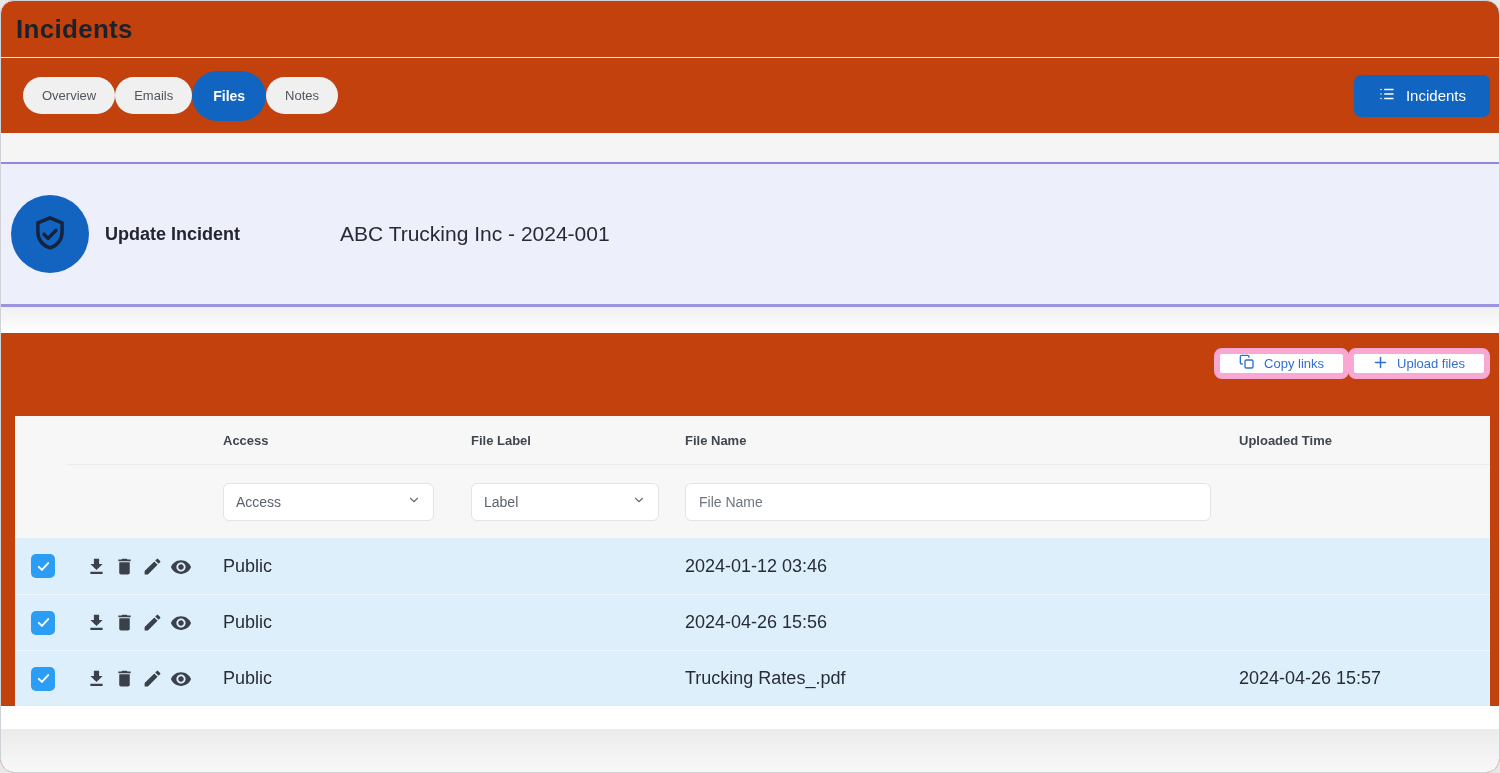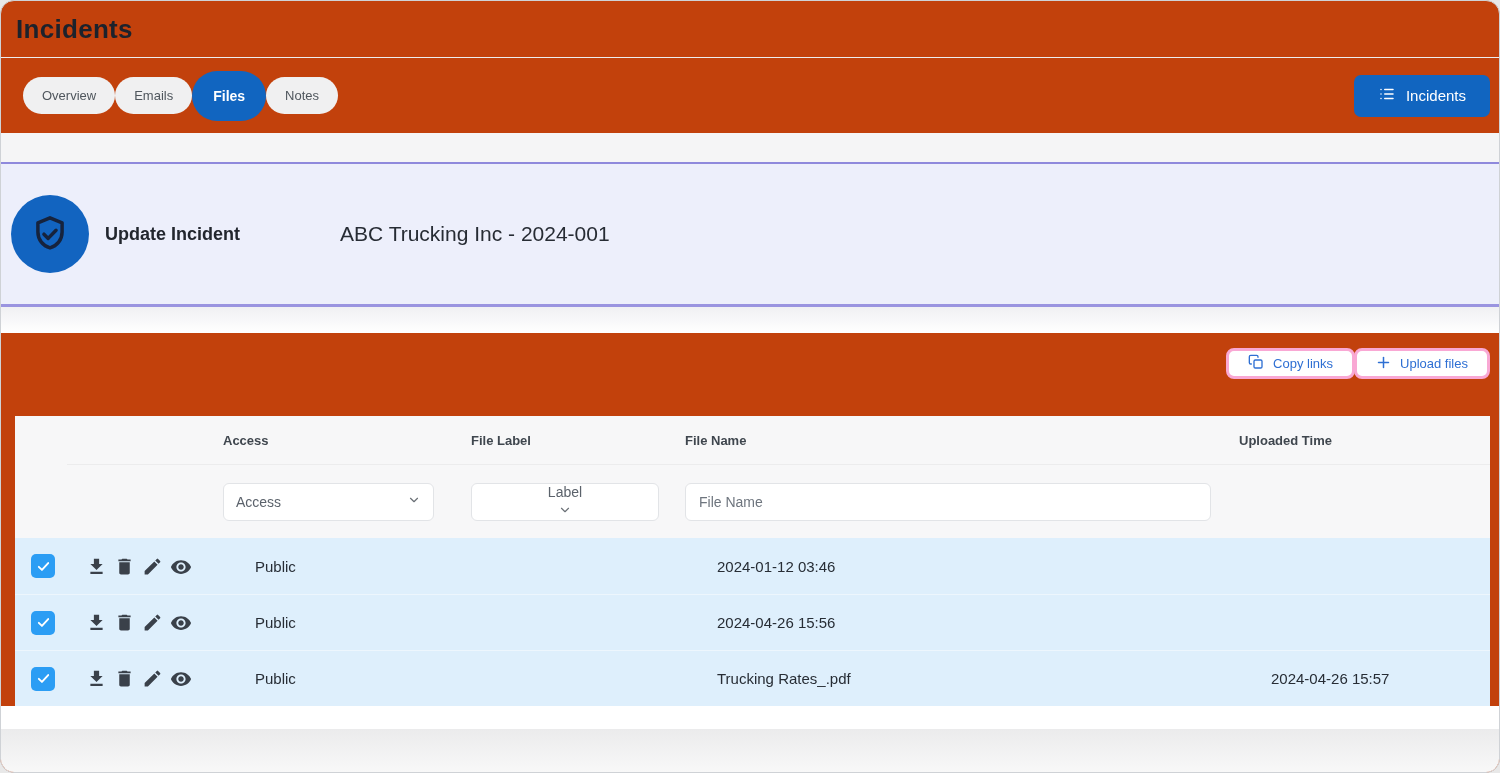--- a/index.html
+++ b/index.html
@@ -55,60 +55,60 @@
     background: #1165c0; color: #fff; border: none; border-radius: 5px;
     font-size: 15px; letter-spacing: .6px; cursor: pointer;
     font-family: "Liberation Sans", sans-serif;
   }
   .gradient-strip { height: 26px; background: linear-gradient(#f0f0f3, #ffffff); }
 
   
   .actions-row { margin-top: 15px; height: 31px; display: flex; justify-content: flex-end; padding-right: 9px; }
   .action-btn {
     display: flex; align-items: center; gap: 9px; height: 31px; padding: 0 19px;
-    background: #fff; border: 3px solid #f9a8d4; color: #2e6fd3;
+    background: #fff; border: 6px solid #f9a8d4; color: #2e6fd3;
     font-size: 13px; border-radius: 8px; cursor: pointer;
     font-family: "Liberation Sans", sans-serif;
   }
   .action-btn + .action-btn { margin-left: -1px; }
 
   
   .files-table { margin: 37px 9px 0 14px; }
   .t-grid { display: grid; grid-template-columns: 208px 248px 214px 554px 1fr; align-items: center; }
   .t-head { background: #f7f7f8; }
   .head-row { height: 48px; }
   .head-cell { font-size: 13px; font-weight: 700; color: #3f464e; }
   .head-divider { border-top: 1px solid #ececed; margin-left: 52px; }
   .filter-row { height: 73px; }
   .select {
     width: 211px; height: 38px; background: #fff;
     border: 1px solid #e2e4e7; border-radius: 6px;
     display: flex; align-items: center; justify-content: space-between;
     padding: 0 12px; font-size: 14px; color: #5b626b; cursor: pointer;
   }
-  .select.small { width: 188px; flex-direction: column; }
+  .select.small { width: 188px; }
   .text-input {
     width: 526px; height: 38px; border: 1px solid #e2e4e7; border-radius: 6px;
     padding: 0 13px; font-size: 14px; color: #40474f;
     font-family: "Liberation Sans", sans-serif; outline: none;
   }
   .text-input::placeholder { color: #6e757e; }
 
   .file-row { height: 56px; background: #deeffc; }
   .file-row + .file-row { border-top: 1px solid #edf6fd; }
   .cell-left { display: flex; align-items: center; }
   .checkbox {
     width: 24px; height: 24px; margin-left: 16px; border-radius: 5px;
     background: #2b9df4; display: flex; align-items: center; justify-content: center;
     cursor: pointer; flex: none;
   }
   .row-icons { display: flex; align-items: center; margin-left: 31px; gap: 7px; }
   .icon-btn { width: 21px; height: 21px; border: none; background: none; padding: 0; cursor: pointer; color: #3a414a; }
   .icon-btn svg { display: block; }
-  .cell-text { font-size: 15px; color: #272d35; margin-left: 32px; }
+  .cell-text { font-size: 18px; color: #272d35; }
 
   
   .footer-gap { height: 23px; background: #fff; }
   .footer-bar { flex: 1; background: linear-gradient(#ebebec, #f8f8f8); }
 </style>
 </head>
 <body>
 
 <div class="window">
 

